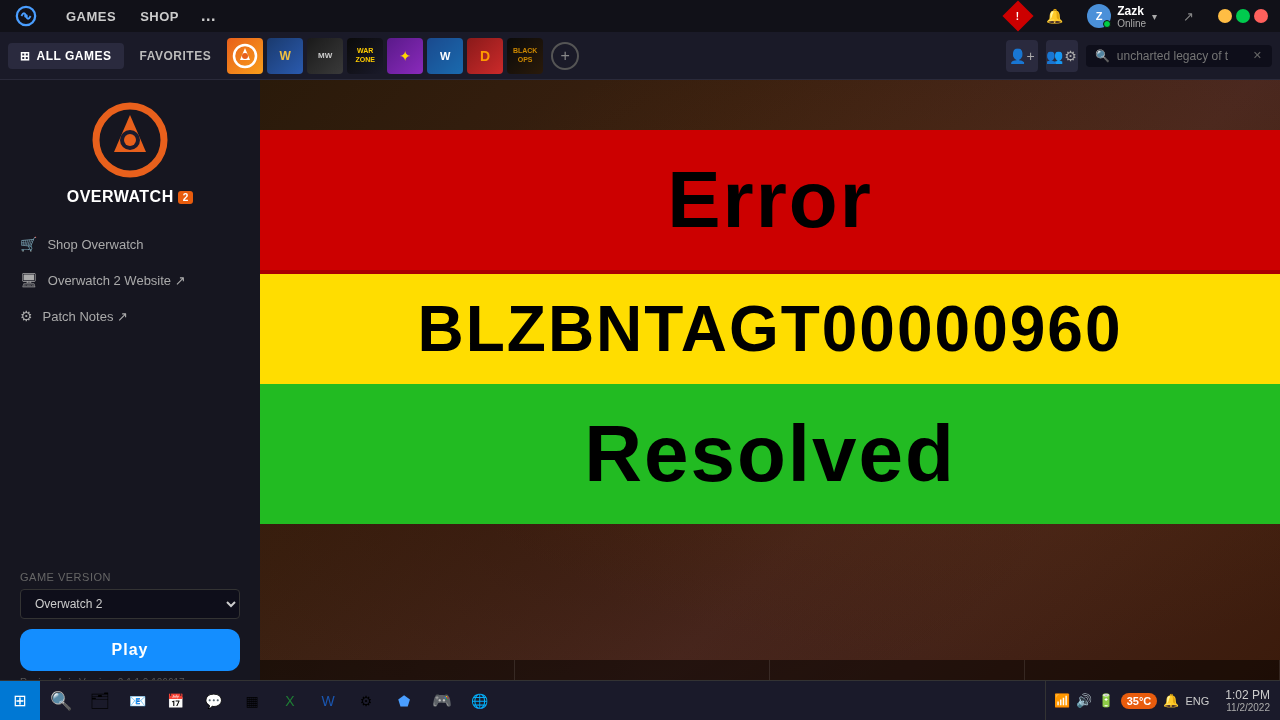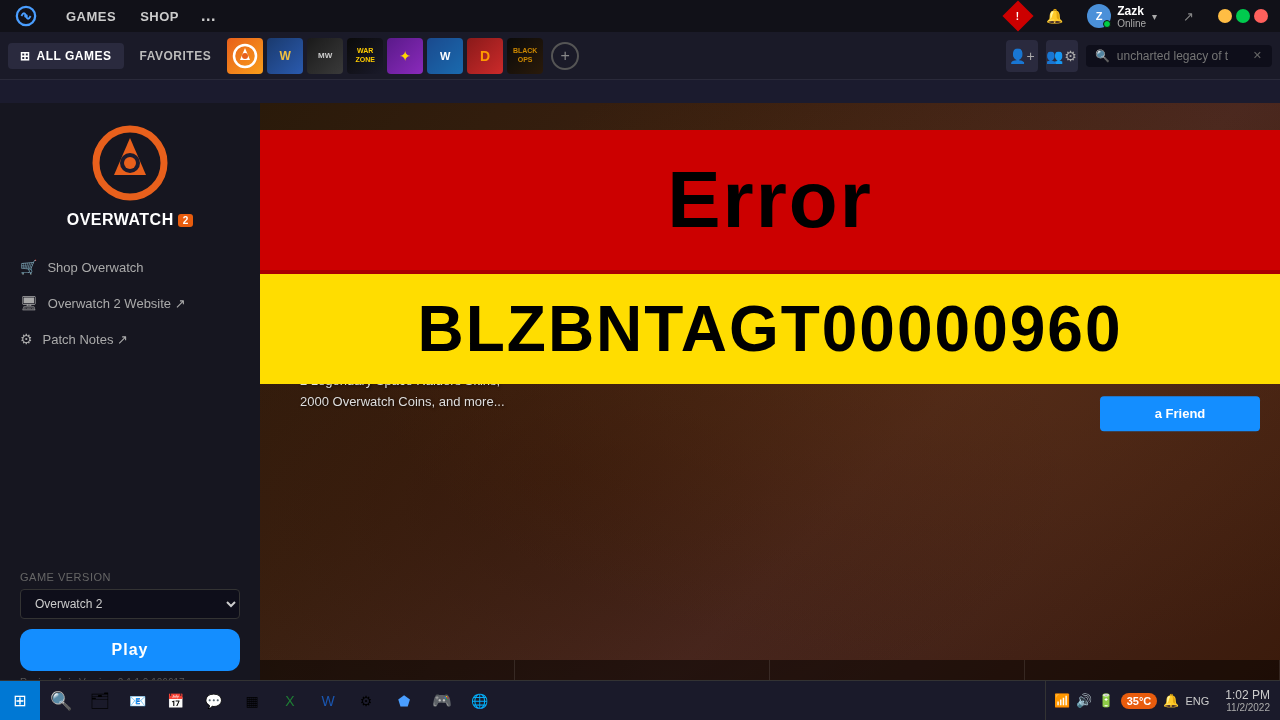--- a/index.html
+++ b/index.html
@@ -251,21 +251,20 @@
     }
     .search-x {
       color: #666; cursor: pointer; font-size: 11px;
     }
 
     
     .main-content {
       display: flex;
       flex: 1;
       overflow: hidden;
-      margin-top: 23px;
     }
 
     
     .sidebar {
       width: 260px;
       background: #161620;
       display: flex;
       flex-direction: column;
       flex-shrink: 0;
       padding: 20px 0;
@@ -700,20 +699,23 @@
     </div>
   </div>
 
   <div class="overlay-container">
     <div class="error-red">
       <span class="error-red-text">Error</span>
     </div>
     <div class="error-yellow">
       <span class="error-yellow-text">BLZBNTAGT00000960</span>
     </div>
+    <div class="error-green">
+      <span class="error-green-text">Resolved</span>
+    </div>
   </div>
 
   <div class="taskbar">
     <div class="taskbar-start">
       <span style="color:white; font-size:16px;">⊞</span>
     </div>
     <div class="taskbar-icons">
       <div class="taskbar-icon">🔍</div>
       <div class="taskbar-icon" style="font-size:16px;">🗂</div>
       <div class="taskbar-icon" style="font-size:14px;">📧</div>

